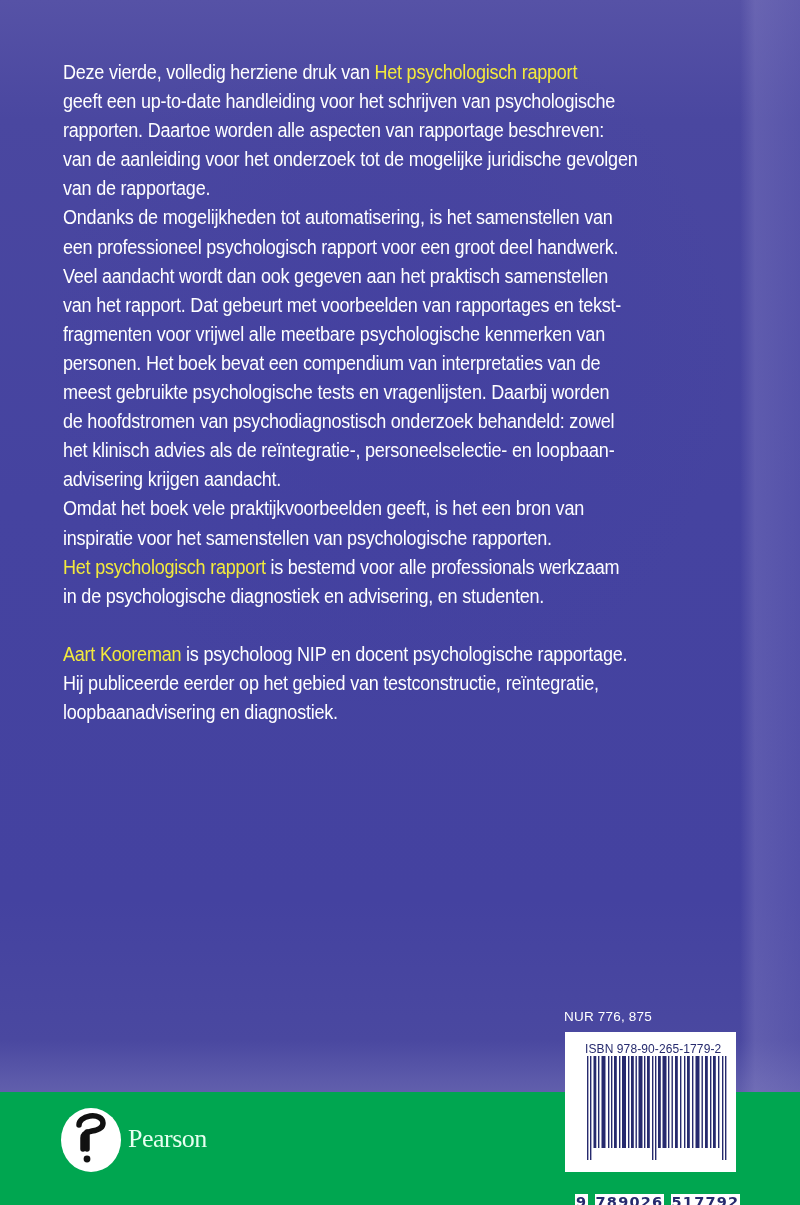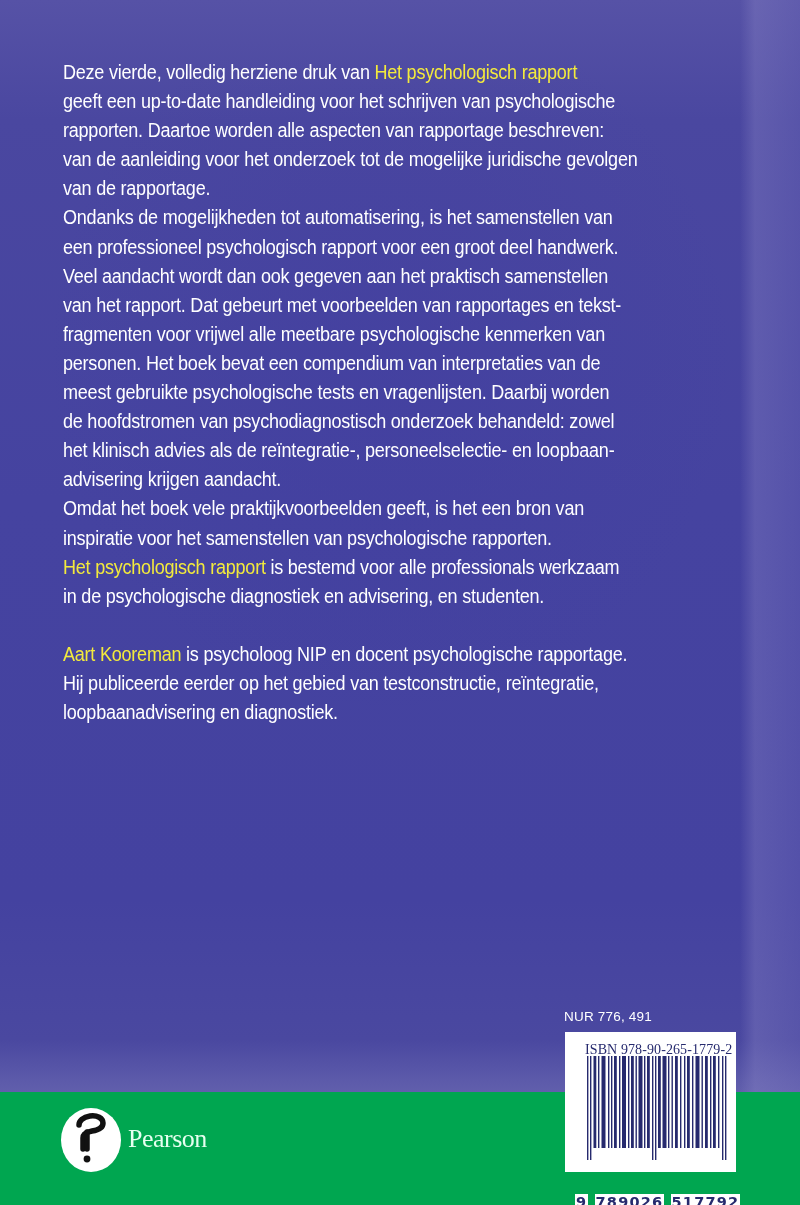--- a/index.html
+++ b/index.html
@@ -98,22 +98,22 @@
       width: 171px;
       height: 140px;
       background: #ffffff;
     }
     .isbn {
       position: absolute;
       left: 20px;
       top: 10px;
       width: 142px;
       color: #262a6e;
-      font-family: Liberation Serif, serif;
-      font-size: 14px;
+      font-family: Liberation Sans, sans-serif;
+      font-size: 12px;
       letter-spacing: 0.1px;
       white-space: nowrap;
     }
     .bars {
       position: absolute;
       left: 22px;
       top: 24px;
       width: 140px;
       height: 104px;
     }
@@ -160,21 +160,21 @@
   <span class="line"><span>Omdat het boek vele praktijkvoorbeelden geeft, is het een bron van</span></span>
   <span class="line"><span>inspiratie voor het samenstellen van psychologische rapporten.</span></span>
   <span class="line"><span></span><span class="hl">Het psychologisch rapport</span><span> is bestemd voor alle professionals werkzaam</span></span>
   <span class="line"><span>in de psychologische diagnostiek en advisering, en studenten.</span></span>
   <span class="gap"></span>
   <span class="line"><span></span><span class="hl">Aart Kooreman</span><span> is psycholoog NIP en docent psychologische rapportage.</span></span>
   <span class="line"><span>Hij publiceerde eerder op het gebied van testconstructie, reïntegratie,</span></span>
   <span class="line"><span>loopbaanadvisering en diagnostiek.</span></span>
 </div>
 
-<div class="nur">NUR 776, 491</div>
+<div class="nur">NUR 776, 875</div>
 
 <div class="footer"></div>
 
 <div class="logo">
   <svg width="60" height="64" viewBox="0 0 60 64">
     <path d="M22 41 L22 30 C22 26 26 24 31 23 C38 22 42 19 42 15 C42 10 36 7 29 8 C22 9 18 13 18 17" fill="none" stroke="#111111" stroke-width="5.5" stroke-linecap="round"></path>
     <path d="M26 24 L26 41" fill="none" stroke="#111111" stroke-width="5.5" stroke-linecap="round"></path>
     <circle cx="26" cy="51" r="3.4" fill="#111111"></circle>
   </svg>
 </div>

